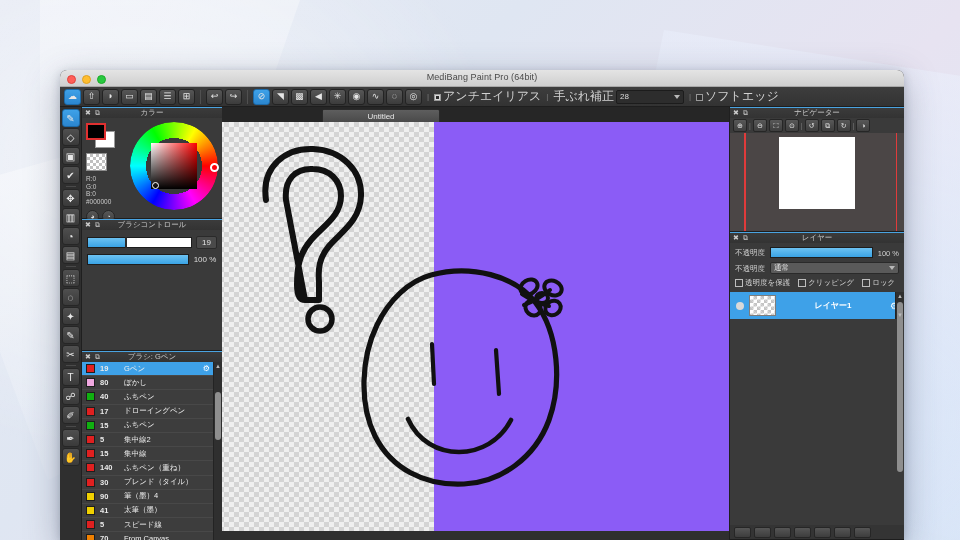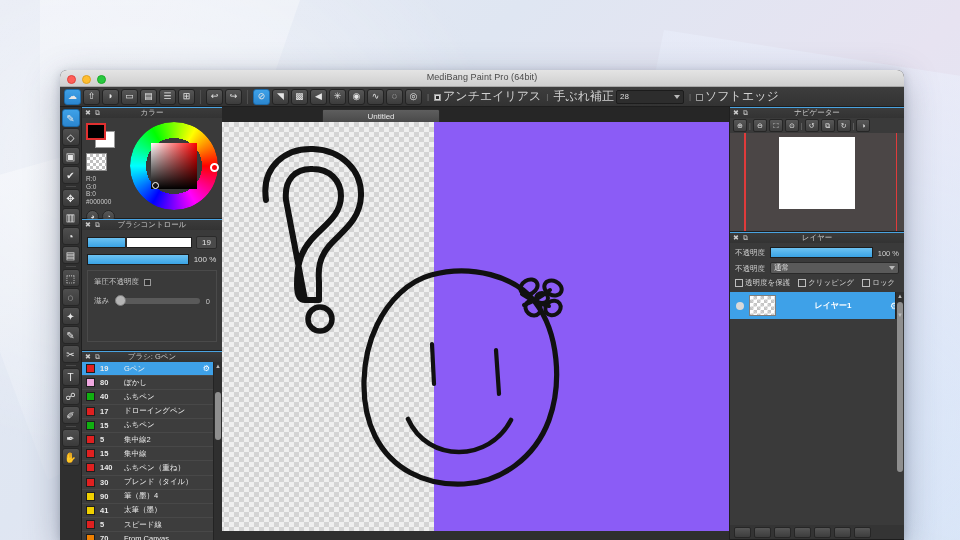--- a/index.html
+++ b/index.html
@@ -320,33 +320,20 @@
               <div class="knob" style="left:36%"></div>
             </div>
             <div class="bcbox">19</div>
           </div>
           <div class="bc-row">
             <div class="slider">
               <div class="fill" style="width:100%"></div>
             </div>
             <div class="bcval">100 %</div>
           </div>
-          <div class="bc-sub">
-            <div style="display:flex;align-items:center;gap:5px;margin-bottom:9px;">
-              <span class="bc-lbl">筆圧不透明度</span>
-              <span class="chk"></span>
-            </div>
-            <div style="display:flex;align-items:center;gap:6px;">
-              <span class="bc-lbl">滋み</span>
-              <div class="mini-slider">
-                <div class="mini-knob"></div>
-              </div>
-              <span class="bc-lbl">0</span>
-            </div>
-          </div>
         </div>
       </div>
 
       <div class="panel" id="brush-panel">
         <div class="panel-hd">
           <span class="x">✖</span>
           <span class="dk">⧉</span>
           <span class="ttl">ブラシ: Gペン</span>
         </div>
         <div id="brush-list">

